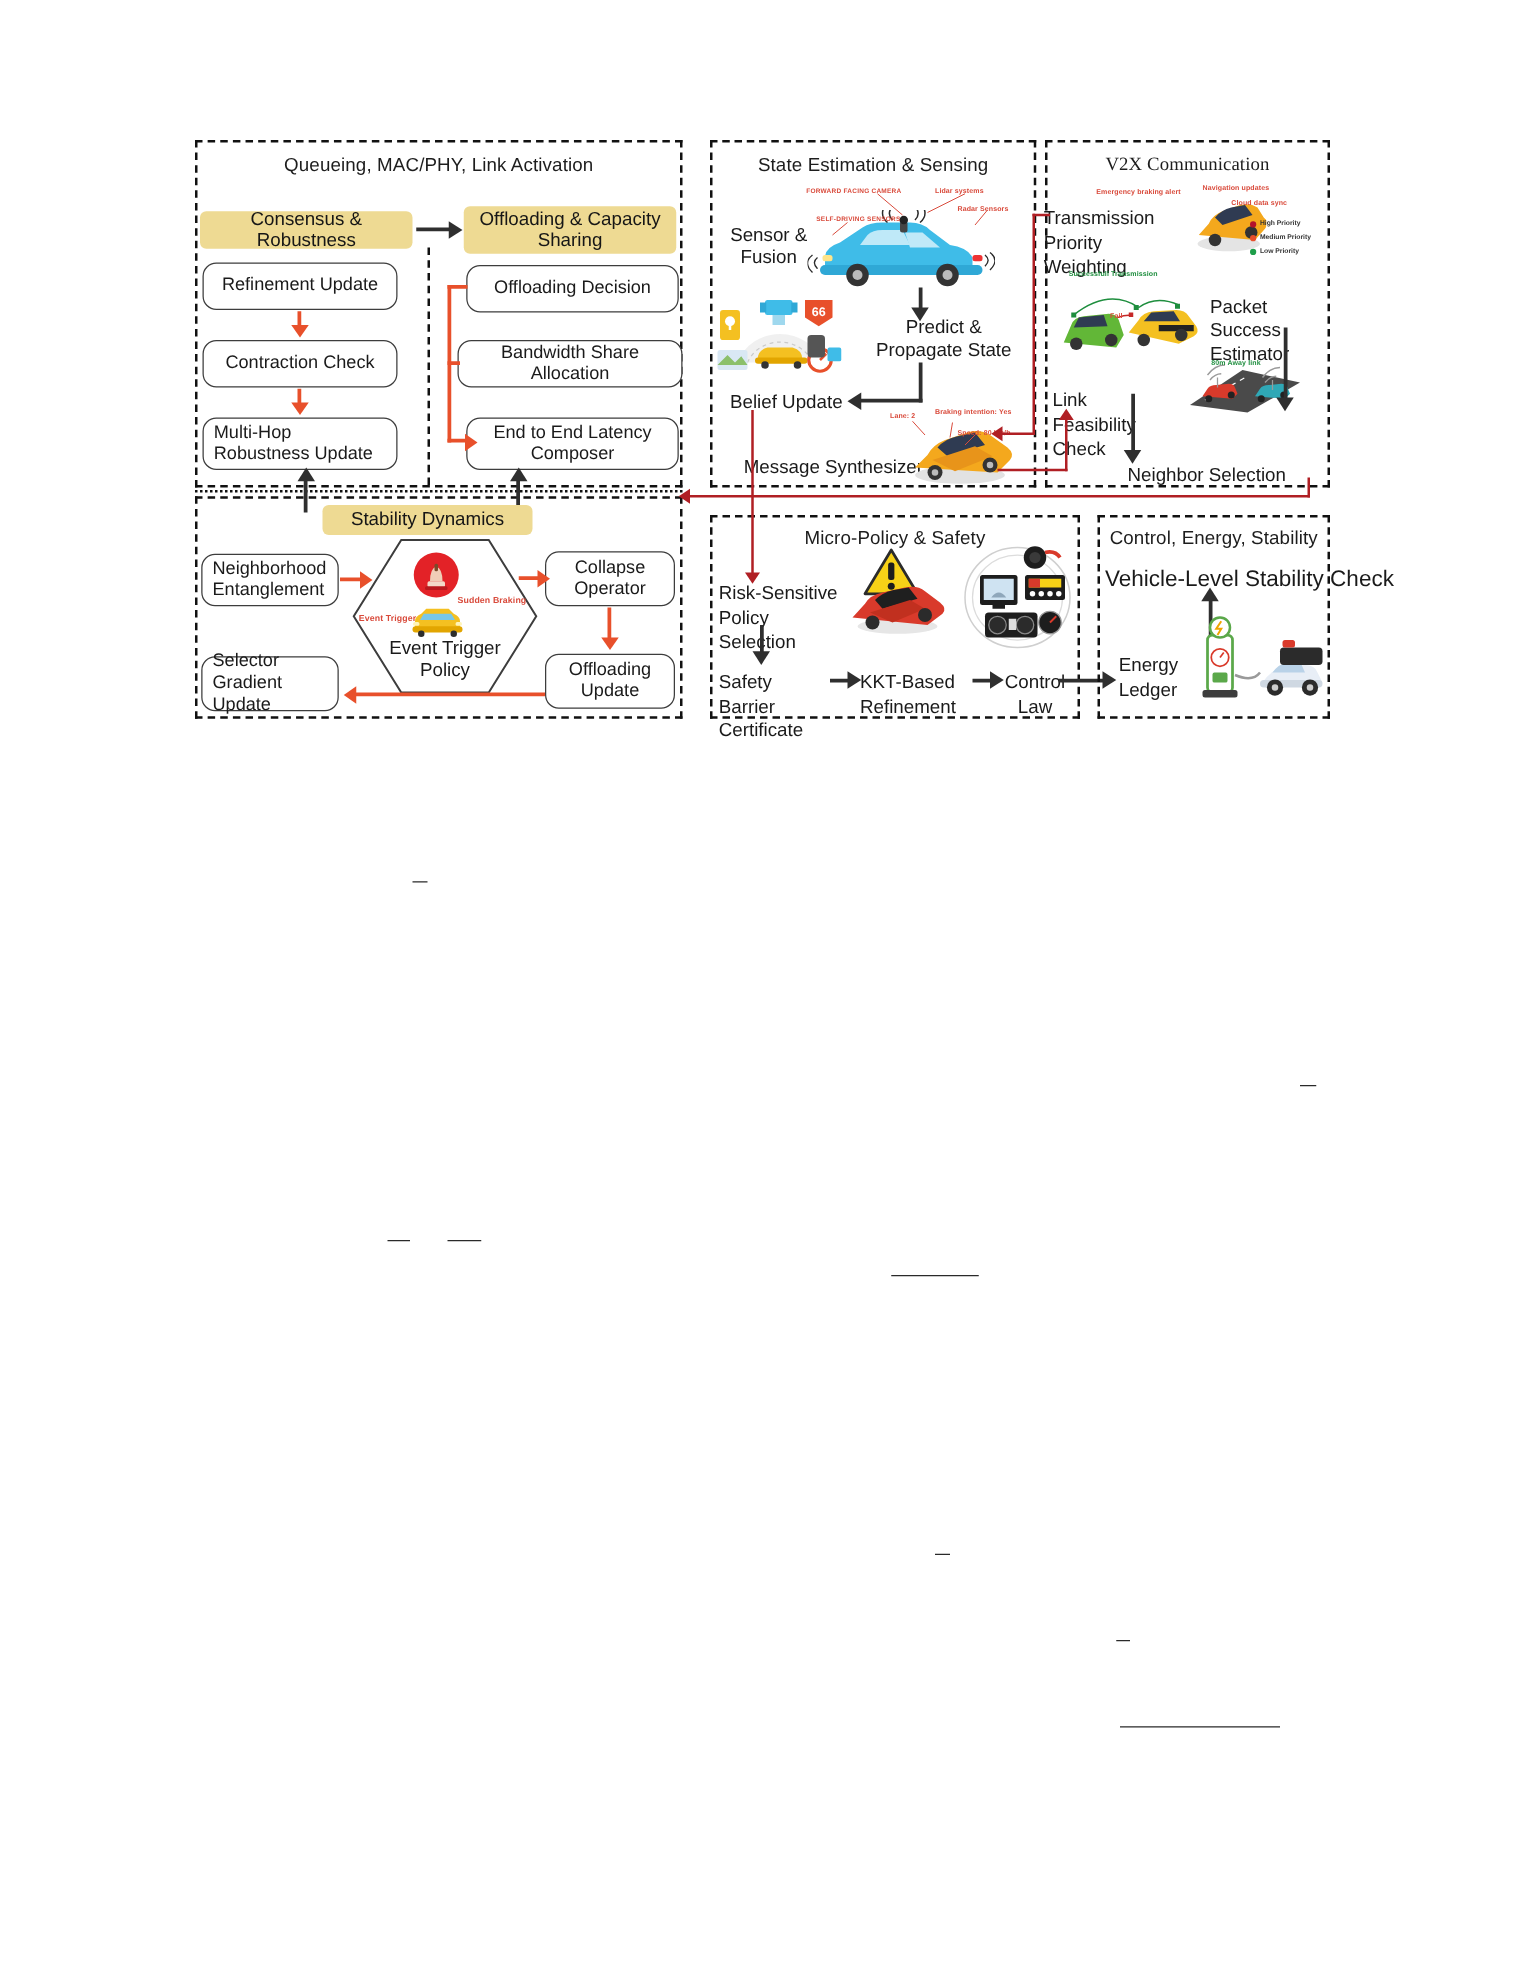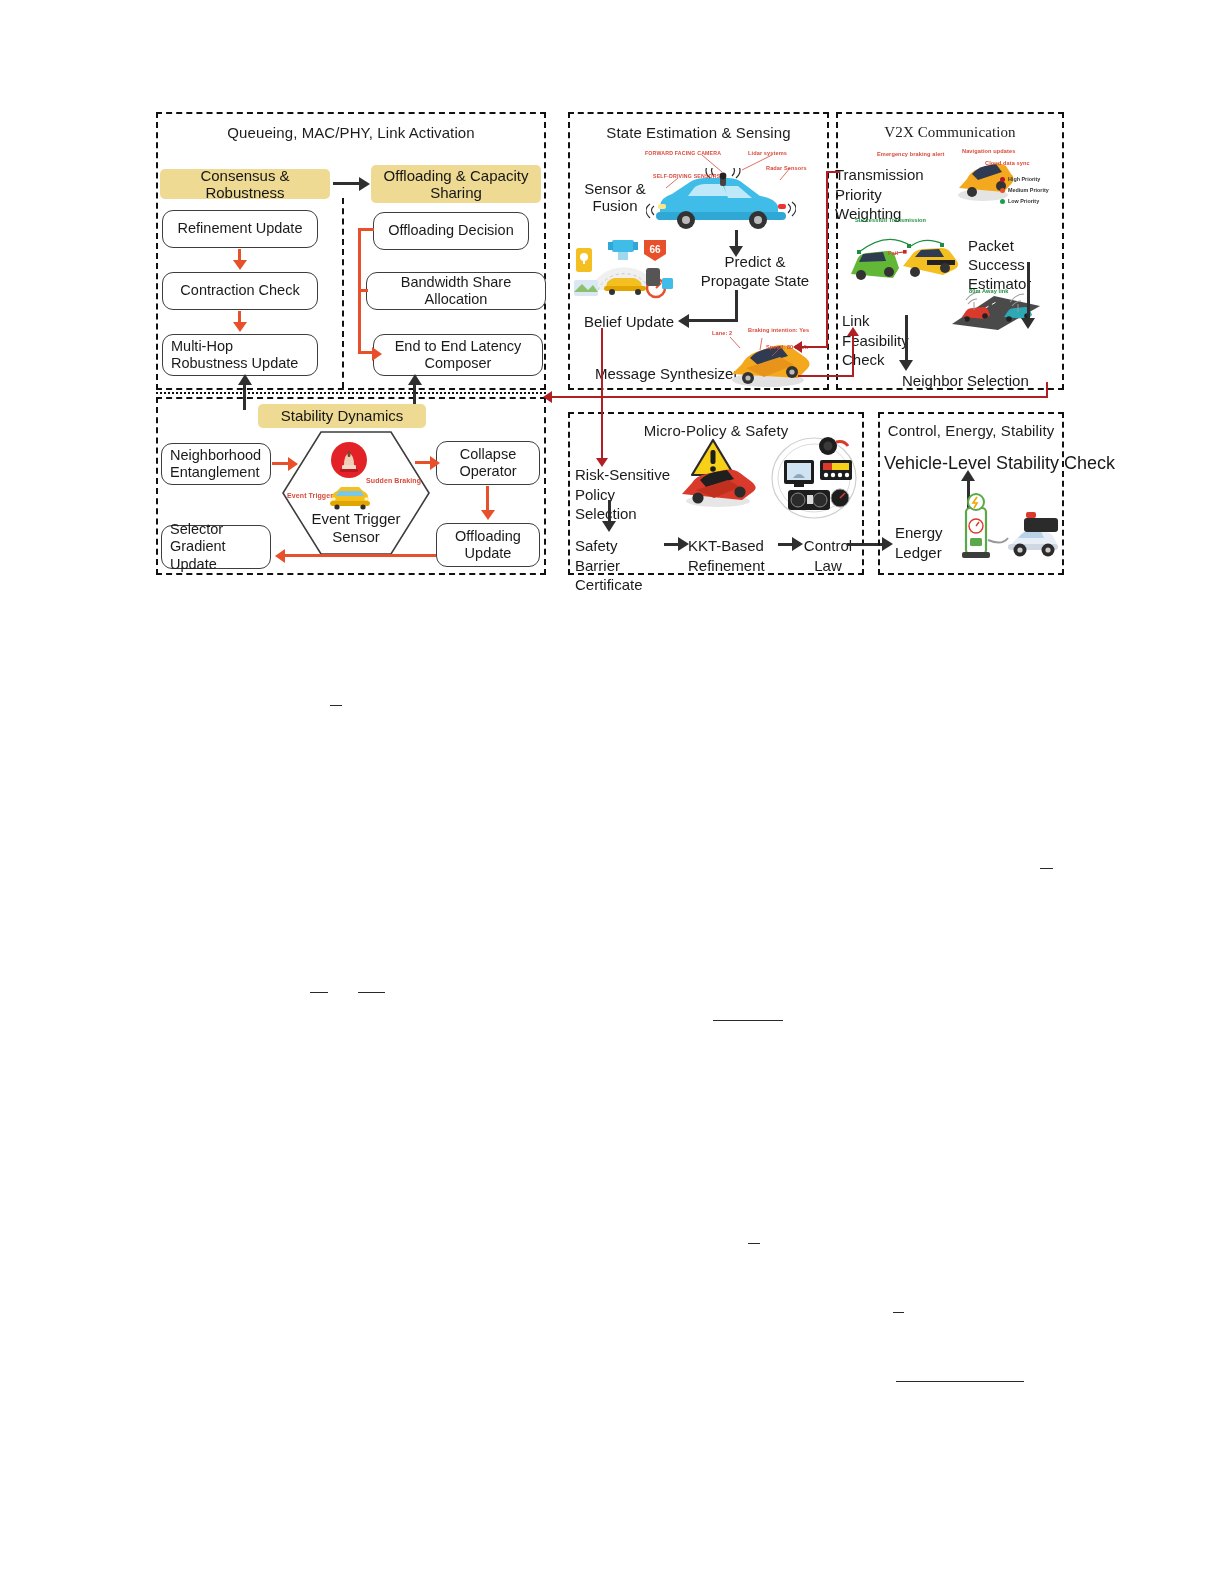--- a/index.html
+++ b/index.html
@@ -81,21 +81,21 @@
 
 <div class="node" style="left:162px;top:210px;width:156px;height:38px;">Refinement Update</div>
 <div class="node" style="left:162px;top:272px;width:156px;height:38px;">Contraction Check</div>
 <div class="node left-al" style="left:162px;top:334px;width:156px;height:42px;">Multi-Hop Robustness Update</div>
 
 <div class="ln" style="left:238px;top:249px;width:3.4px;height:13px;"></div>
 <div class="ah d-or" style="left:233px;top:260px;"></div>
 <div class="ln" style="left:238px;top:311px;width:3.4px;height:13px;"></div>
 <div class="ah d-or" style="left:233px;top:322px;"></div>
 
-<div class="node" style="left:373px;top:212px;width:156px;height:38px;">Offloading Decision</div>
+<div class="node" style="left:373px;top:212px;width:170px;height:38px;">Offloading Decision</div>
 <div class="node" style="left:366px;top:272px;width:180px;height:38px;">Bandwidth Share Allocation</div>
 <div class="node" style="left:373px;top:334px;width:170px;height:42px;">End to End Latency Composer</div>
 
 <div class="ln" style="left:358px;top:228px;width:3.2px;height:126px;"></div>
 <div class="ln" style="left:358px;top:228px;width:16px;height:3.2px;"></div>
 <div class="ln" style="left:358px;top:289px;width:10px;height:3.2px;"></div>
 <div class="ln" style="left:358px;top:351px;width:16px;height:3.2px;"></div>
 <div class="ah r-or" style="left:372px;top:347px;"></div>
 
 <div class="panel" style="left:156px;top:397px;width:390px;height:178px;"></div>
@@ -130,21 +130,21 @@
   <circle cx="11" cy="25" r="2.6" fill="#2d2d2d"></circle>
   <circle cx="37" cy="25" r="2.6" fill="#2d2d2d"></circle>
   <rect x="4.5" y="15.5" width="5" height="3" rx="1.2" fill="#fff4b8"></rect>
   <rect x="38.5" y="15.5" width="5" height="3" rx="1.2" fill="#fff4b8"></rect>
 </svg>
 
 <div class="ann" style="left:287px;top:492px;font-size:7px;">Event Trigger</div>
 <div class="ann" style="left:366px;top:477px;font-size:7px;">Sudden Braking</div>
 
 <div class="txt ctr" style="left:296px;top:510px;width:120px;font-size:15px;display:block;text-align:center;">Event Trigger</div>
-<div class="txt ctr" style="left:296px;top:528px;width:120px;font-size:15px;display:block;text-align:center;">Sensor</div>
+<div class="txt ctr" style="left:296px;top:528px;width:120px;font-size:15px;display:block;text-align:center;">Policy</div>
 
 <div class="node left-al" style="left:161px;top:443px;width:110px;height:42px;">Neighborhood Entanglement</div>
 <div class="node" style="left:436px;top:441px;width:104px;height:44px;">Collapse Operator</div>
 <div class="node left-al" style="left:161px;top:525px;width:110px;height:44px;">Selector Gradient Update</div>
 <div class="node" style="left:436px;top:523px;width:104px;height:44px;">Offloading Update</div>
 
 <div class="ln" style="left:272px;top:462px;width:18px;height:3.4px;"></div>
 <div class="ah r-or" style="left:288px;top:457px;"></div>
 
 <div class="ln" style="left:415px;top:461px;width:18px;height:3.4px;"></div>

